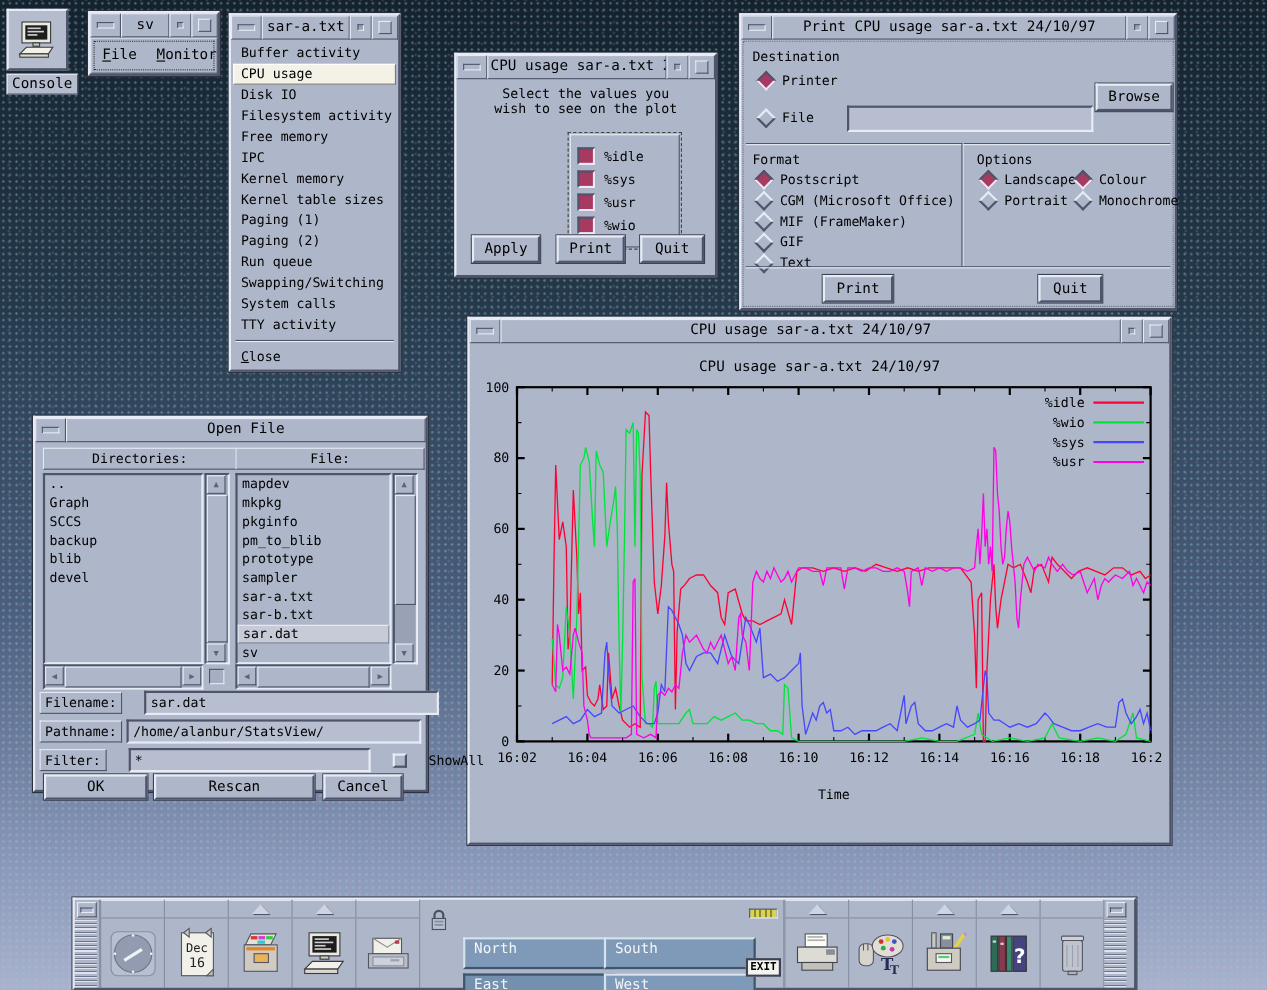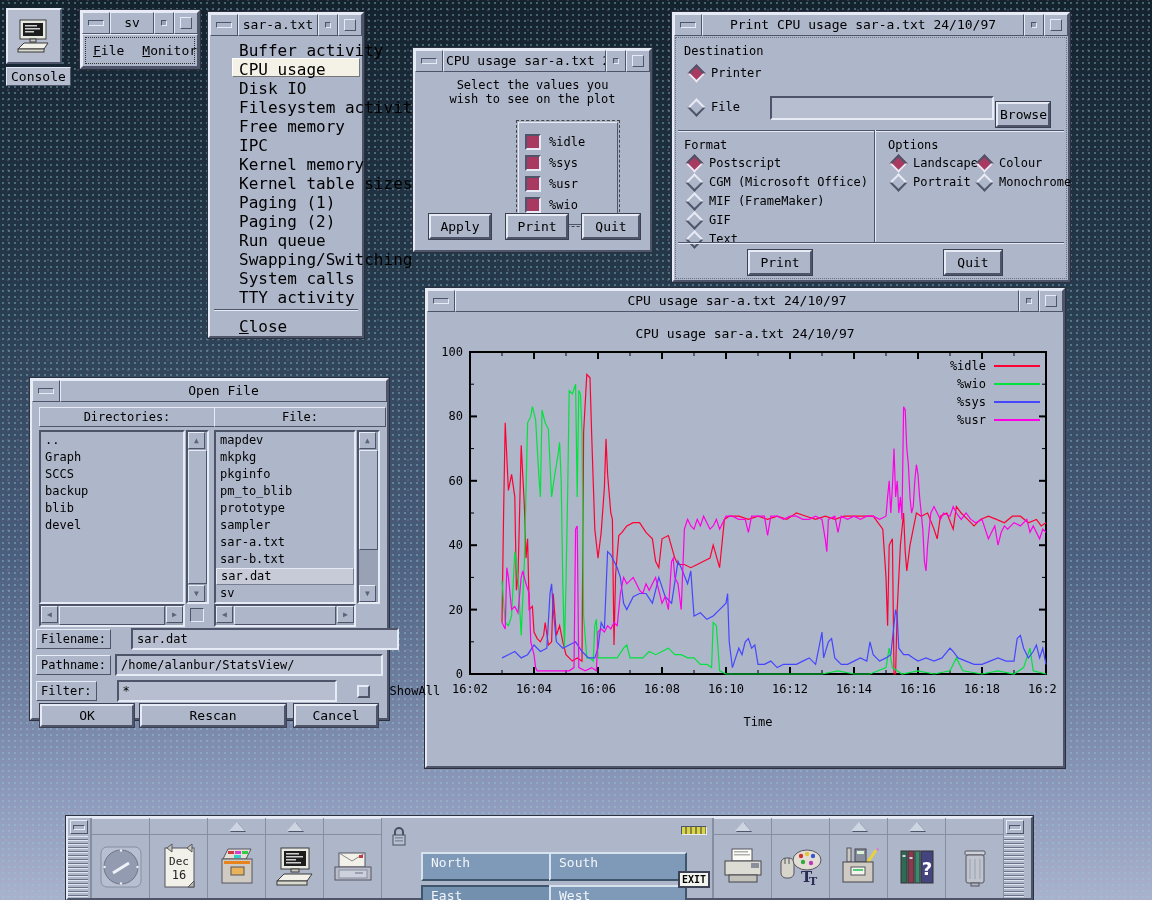--- a/index.html
+++ b/index.html
@@ -23,21 +23,21 @@
   .dash{width:14px;height:4px;background:#aeb6c9;}
   .tb-title{flex:1;text-align:center;font-size:13px;line-height:19px;
     white-space:nowrap;overflow:hidden;padding:0 2px;}
   .tb-min{width:18px;display:flex;align-items:center;justify-content:center;}
   .dot{width:4px;height:4px;background:#9aa2b6;}
   .tb-max{width:22px;display:flex;align-items:center;justify-content:center;}
   .sq{width:10px;height:10px;background:#aeb6c9;}
   .btn{background:#aeb6c9;border:2px solid;border-color:#e7ebf5 #4e556a #4e556a #e7ebf5;
     box-shadow:0 0 0 1px #3c4253;font:13px "DejaVu Sans Mono",monospace;
     text-align:center;cursor:default;padding:3px 6px;}
-  .menu-item{font-size:16px;padding:2px 7px;height:15px;white-space:nowrap;margin-left:20px;}
+  .menu-item{font-size:12px;padding:2px 7px;height:15px;white-space:nowrap;}
   .menu-item.sel{background:#f4f1e6;border:1px solid;border-color:#fff #777 #777 #fff;padding:1px 6px;}
   .field{background:#b6becf;border:2px solid;border-color:#4e556a #e7ebf5 #e7ebf5 #4e556a;
     font:12px "DejaVu Sans Mono",monospace;padding:2px 4px;color:#000;outline:none;}
   .diamond{width:9px;height:9px;transform:rotate(45deg);background:#aeb6c9;
     border:2px solid;border-color:#e7ebf5 #4e556a #4e556a #e7ebf5;flex:none;}
   .diamond.on{background:#a83a62;border-color:#4e556a #e7ebf5 #e7ebf5 #4e556a;}
   .chk{width:12px;height:12px;background:#aeb6c9;border:2px solid;
     border-color:#e7ebf5 #4e556a #4e556a #e7ebf5;flex:none;}
   .chk.on{background:#a83a62;border-color:#4e556a #e7ebf5 #e7ebf5 #4e556a;}
   .row{display:flex;align-items:center;gap:8px;}
@@ -200,21 +200,21 @@
     <div class="lab" style="position:absolute;left:8px;top:6px;">Destination</div>
     <div class="row" style="position:absolute;left:14px;top:28px;">
       <span class="diamond on"></span>
       <span class="lab">Printer</span>
     </div>
     <div class="row" style="position:absolute;left:14px;top:62px;">
       <span class="diamond"></span>
       <span class="lab">File</span>
     </div>
     <input class="field" style="position: absolute; left: 94px; top: 58px; width: 212px; height: 16px;" value="">
-    <button class="btn" style="position:absolute;left:320px;top:64px;width:54px;padding:3px 2px;">Browse</button>
+    <button class="btn" style="position:absolute;left:320px;top:38px;width:70px;padding:3px 2px;">Browse</button>
     <div class="etch-h" style="position:absolute;left:2px;right:2px;top:92px;"></div>
     <div class="etch-v" style="position:absolute;left:198px;top:92px;height:112px;"></div>
     <div class="lab" style="position:absolute;left:8px;top:100px;">Format</div>
     <div id="fmt-list" style="position:absolute;left:12px;top:118px;display:flex;flex-direction:column;gap:5px;">
         <div class="row">
           <div class="diamond on"></div>
           <div class="lab">Postscript</div>
         </div>
         <div class="row">
           <div class="diamond"></div>
@@ -429,21 +429,21 @@
     <input class="field" style="width: 256px; height: 14px;" value="/home/alanbur/StatsView/">
   </div>
   <div class="row" style="position:absolute;left:4px;top:300px;gap:20px;">
     <span class="lbl-btn">Filter:</span>
     <input class="field" style="width: 208px; height: 14px;" value="*">
     <span class="chk" style="width:9px;height:9px;"></span>
     <span class="lab">ShowAll</span>
   </div>
   <button class="btn" style="position:absolute;left:8px;top:324px;width:94px;padding:2px;">OK</button>
   <button class="btn" style="position:absolute;left:108px;top:324px;width:146px;padding:2px;">Rescan</button>
-  <button class="btn" style="position:absolute;left:262px;top:324px;width:84px;padding:2px;">Cancel</button>
+  <button class="btn" style="position:absolute;left:262px;top:324px;width:72px;padding:2px;">Cancel</button>
 </div>
 
 <div class="up" style="position:absolute;left:66px;top:816px;width:963px;height:80px;display:flex;box-shadow:0 0 0 1px #2c3140;">
   <div style="width:22px;display:flex;flex-direction:column;border-right:1px solid #868ea2;">
     <div class="up1" style="height:12px;margin:2px;display:flex;align-items:center;justify-content:center;">
         <div class="dash down1" style="width:10px;height:3px;"></div>
       </div>
     <div class="handle" style="flex:1;"></div>
   </div>
 

